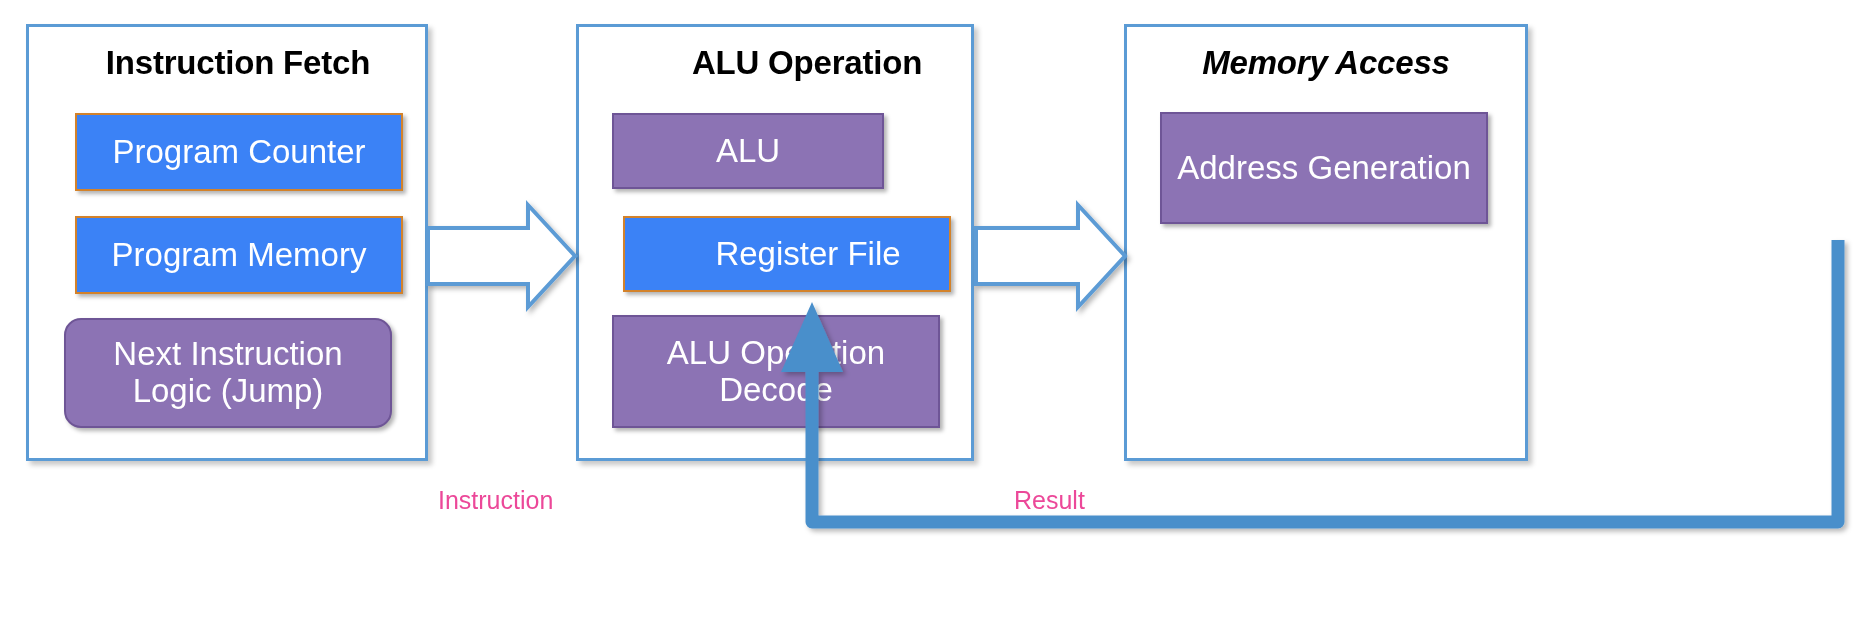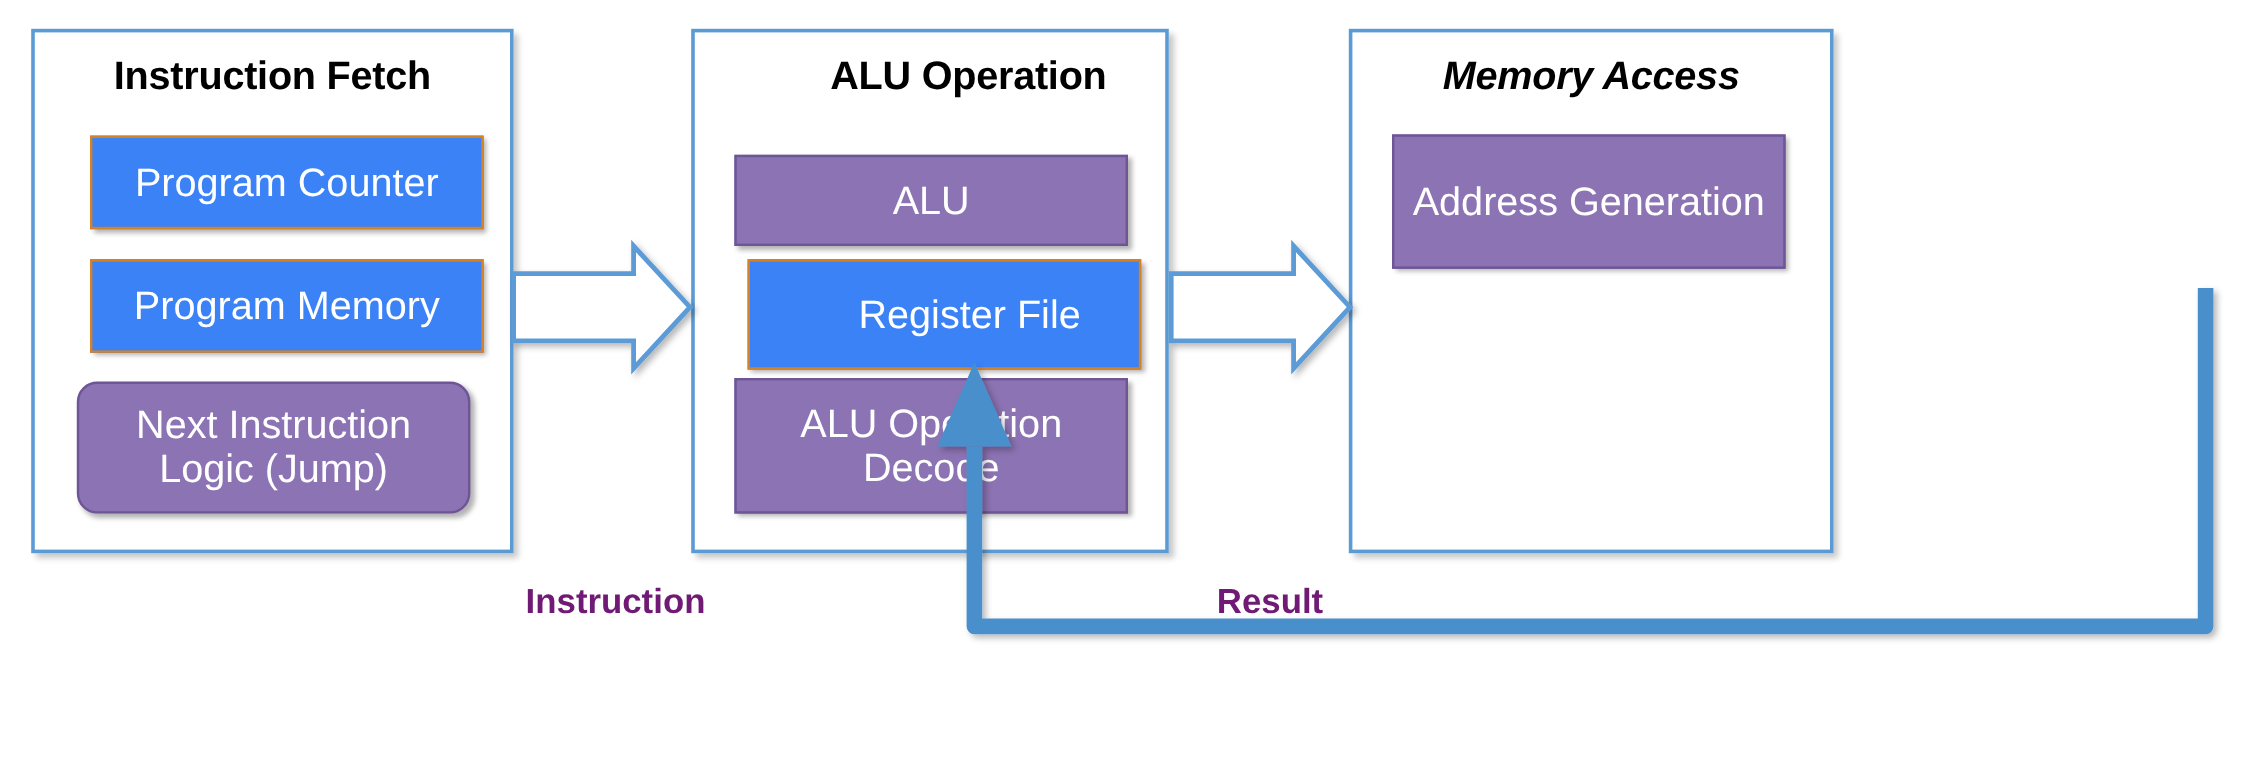--- a/index.html
+++ b/index.html
@@ -42,63 +42,63 @@
     line-height:1.12;
     box-shadow:3px 3px 4px rgba(0,0,0,0.30);
   }
   .block.orange{background:#3b82f6;border:2px solid #D3822A;margin-left:11px;}
   .block.purple{background:#8C73B4;border:2px solid #6E5596;}
   .block span{display:block;padding:0 6px;}
 
   
   .flow-label{
     position:absolute;
-    font-weight:bold;
-    font-size:29px;
-    color:#701a75;
+    font-weight:normal;
+    font-size:25px;
+    color:#ec4899;
     white-space:nowrap;
   }
 
   
   #arrows{
     position:absolute;left:0;top:0;
     width:1872px;height:636px;
     pointer-events:none;
   }
 </style>
 </head>
 <body>
 
 <div id="stage">
 
   <div class="panel" style="left:26px;top:24px;width:402px;height:437px;">
   </div>
-  <div class="panel-title" style="left:26px;top:44px;width:402px;">Instruction Fetch</div>
+  <div class="panel-title" style="left:26px;top:44px;width:402px;padding-left:11px;">Instruction Fetch</div>
 
   <div class="block orange" style="left:64px;top:113px;width:328px;height:78px;">
     <span>Program Counter</span>
   </div>
 
   <div class="block orange" style="left:64px;top:216px;width:328px;height:78px;">
     <span>Program Memory</span>
   </div>
 
   <div class="block purple" style="left:64px;top:318px;width:328px;height:110px;border-radius:17px;">
     <span>Next Instruction Logic (Jump)</span>
   </div>
 
   <div class="panel" style="left:576px;top:24px;width:398px;height:437px;">
   </div>
   <div class="panel-title" style="left:576px;top:44px;width:462px;">ALU Operation</div>
 
-  <div class="block purple" style="left:612px;top:129px;width:328px;height:76px;">
+  <div class="block purple" style="left:612px;top:113px;width:272px;height:76px;">
     <span>ALU</span>
   </div>
 
-  <div class="block orange" style="left:612px;top:216px;width:328px;height:92px;padding-left:42px;">
+  <div class="block orange" style="left:612px;top:216px;width:328px;height:76px;padding-left:42px;">
     <span>Register File</span>
   </div>
 
   <div class="block purple" style="left:612px;top:315px;width:328px;height:113px;">
     <span>ALU Operation Decode</span>
   </div>
 
   <div class="panel" style="left:1124px;top:24px;width:404px;height:437px;">
   </div>
   <div class="panel-title" style="left:1124px;top:44px;width:404px;font-style:italic;">Memory Access</div>

